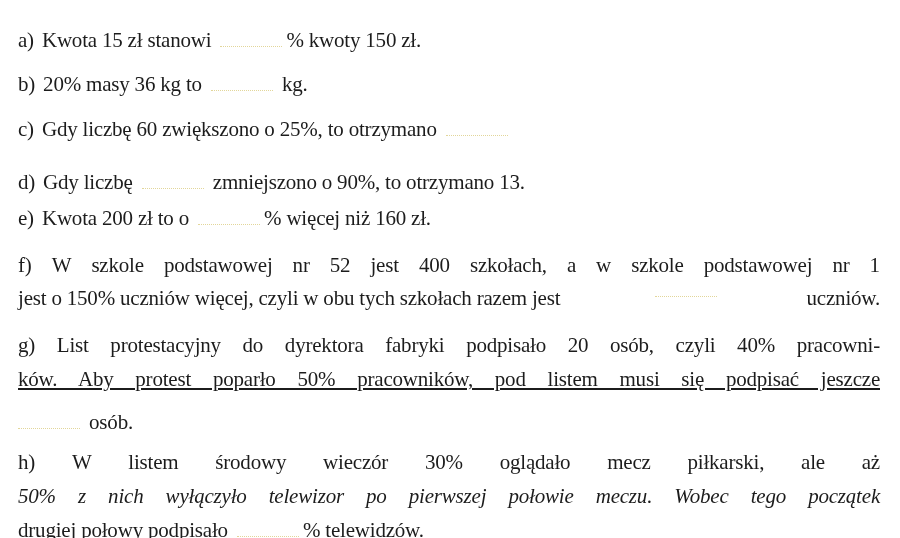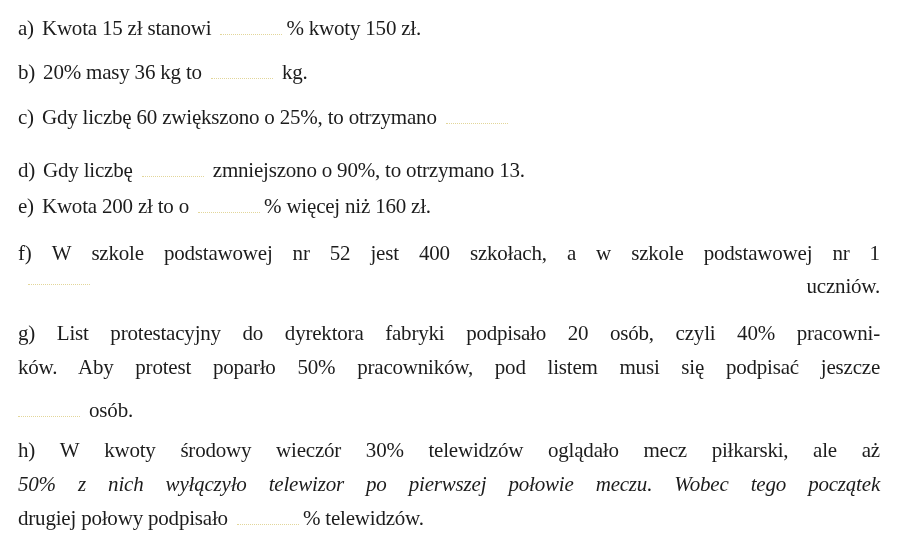--- a/index.html
+++ b/index.html
@@ -8,20 +8,21 @@
       font-family: "DejaVu Serif", "Liberation Serif", serif;
       color: #1c1c1c;
       position: relative;
     }
     .page { position: absolute; left: 18px; top: 0; width: 862px; }
     .line {
       position: absolute; left: 0; white-space: nowrap;
       font-size: 19px; letter-spacing: -0.2px;
       font-family: "Liberation Serif", "DejaVu Serif", serif;
       font-size: 21px;
+      margin-top: 12px;
     }
     .justify { display: flex; justify-content: space-between; width: 862px; }
     .blank {
       display: inline-block; vertical-align: baseline;
       border-bottom: 1.5px dotted #e2d69a;
       height: 10px; margin: 0 4px;
     }
     .lbl { margin-right: 8px; }
   </style>
 </head>
@@ -67,43 +68,43 @@
     <span>400</span>
     <span>szkołach,</span>
     <span>a</span>
     <span>w</span>
     <span>szkole</span>
     <span>podstawowej</span>
     <span>nr</span>
     <span>1</span>
   </div>
   <div class="line justify" style="top:274px">
+    <span>jest o 150% uczniów więcej, czyli w obu tych szkołach razem jest</span>
     <span class="blank" style="width:62px; margin-left:10px"></span>
     <span>uczniów.</span>
   </div>
 
   <div class="line" style="top:321px; width:862px; text-align:justify; text-align-last:justify;">
     <span>g)</span> <span>List protestacyjny do dyrektora fabryki podpisało 20 osób, czyli 40% pracowni-</span>
   </div>
-  <div class="line" style="top:355px; width:862px; text-align:justify; text-align-last:justify; white-space:normal;">
+  <div class="line" style="top:355px; width:862px; text-align:justify; text-align-last:justify; white-space:normal;text-decoration:underline;">
     <span>ków. Aby protest poparło 50% pracowników, pod listem musi się podpisać jeszcze</span>
   </div>
   <div class="line" style="top:398px">
     <span class="blank" style="width:62px; margin-left:0"></span>
     <span>osób.</span>
   </div>
 
   <div class="line justify" style="top:438px">
     <span>h)</span>
     <span>W</span>
-    <span>kwoty</span>
+    <span>listem</span>
     <span>środowy</span>
     <span>wieczór</span>
     <span>30%</span>
-    <span>telewidzów</span>
     <span>oglądało</span>
     <span>mecz</span>
     <span>piłkarski,</span>
     <span>ale</span>
     <span>aż</span>
   </div>
   <div class="line" style="top:472px; width:862px; text-align:justify; text-align-last:justify; white-space:normal;font-style:italic;">
     <span>50% z nich wyłączyło telewizor po pierwszej połowie meczu. Wobec tego początek</span>
   </div>
   <div class="line" style="top:506px">

